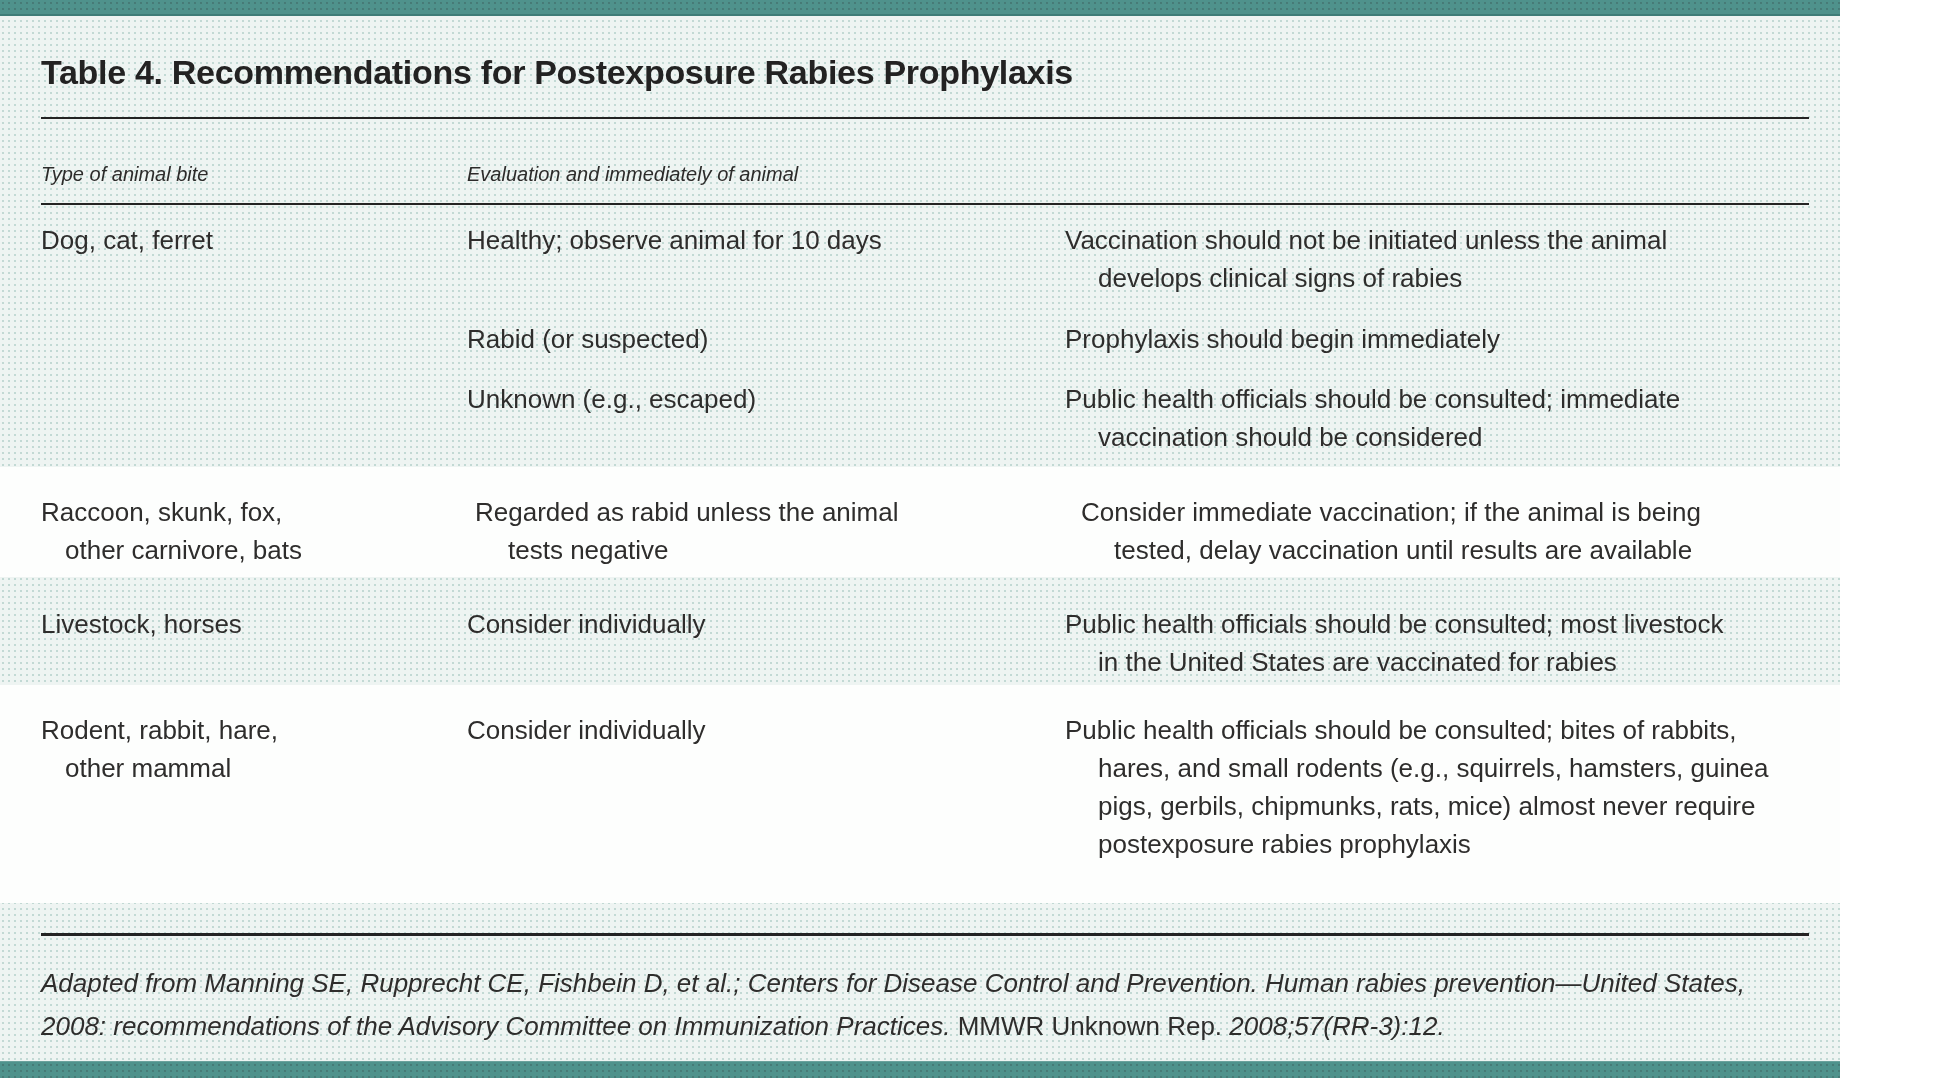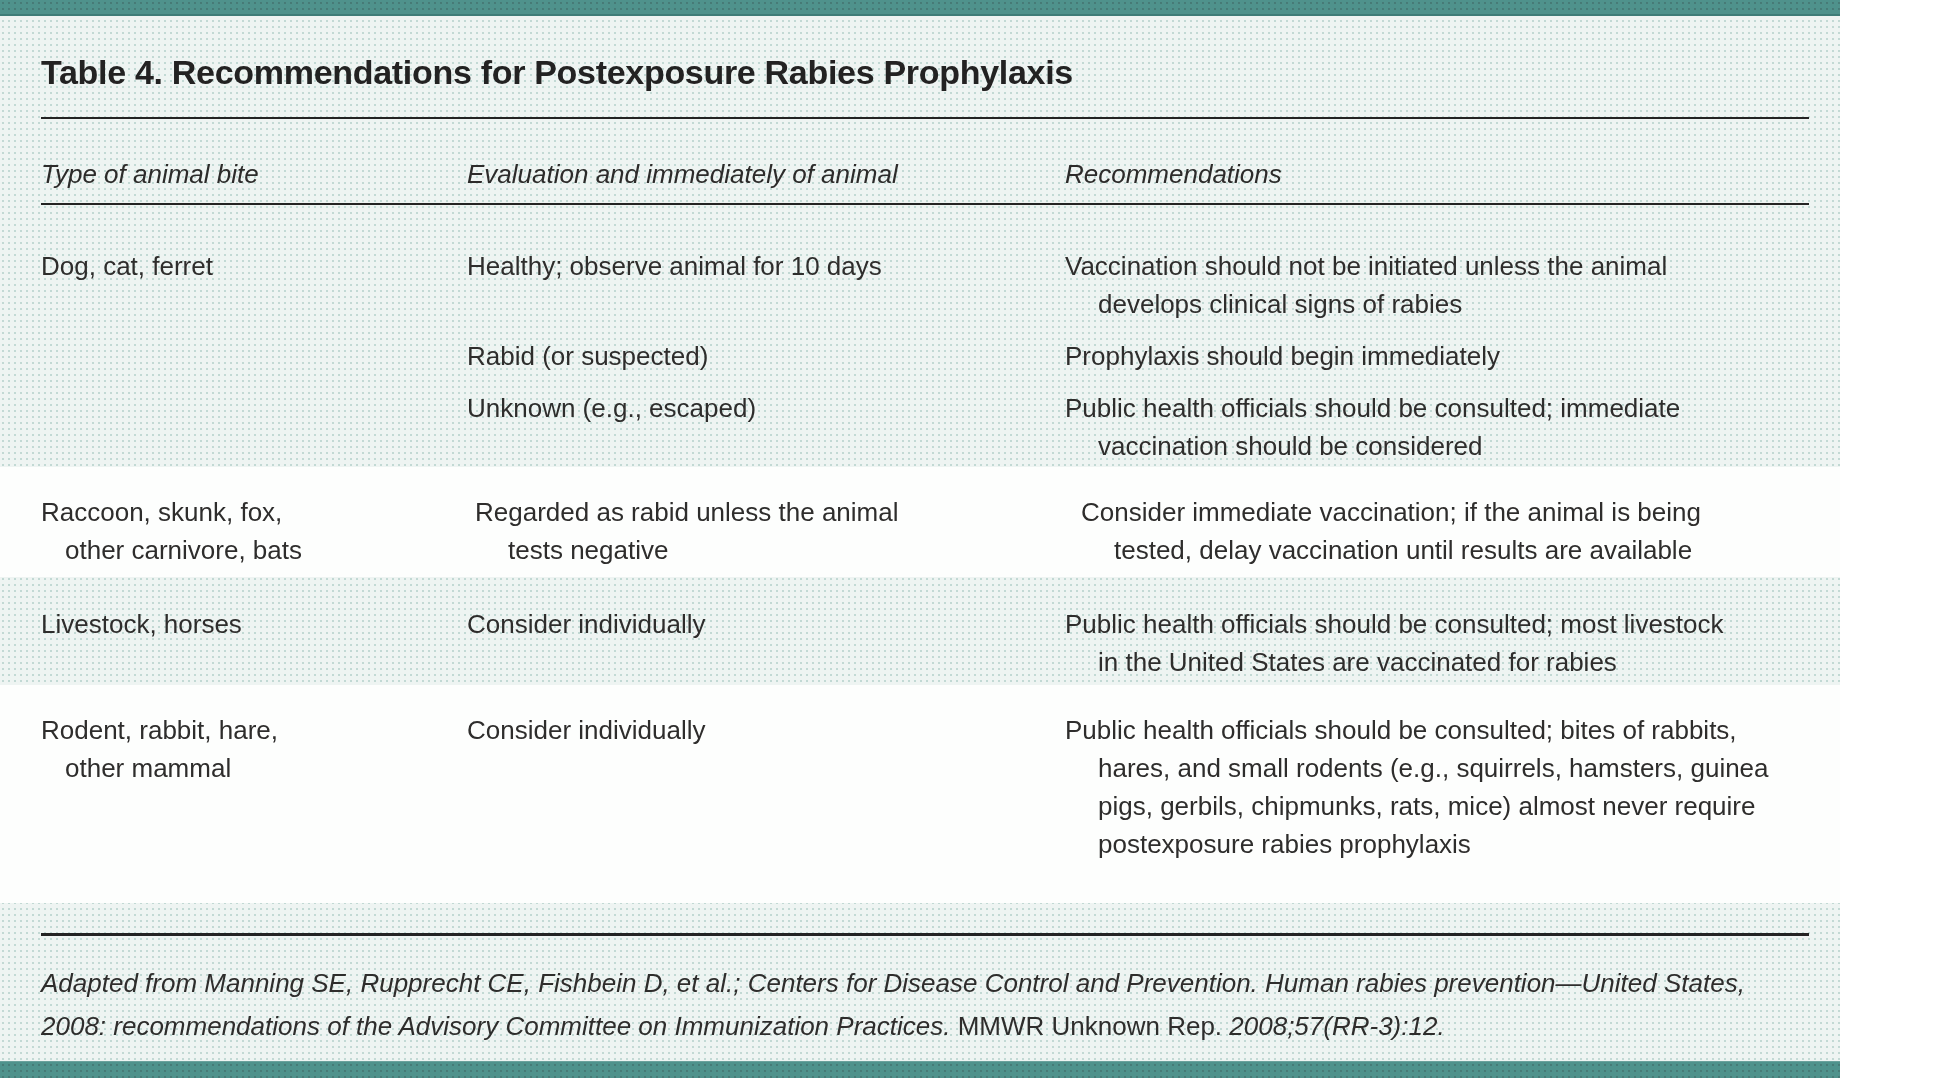--- a/index.html
+++ b/index.html
@@ -43,35 +43,35 @@
     display: grid;
     grid-template-columns: 426px 598px 1fr;
     padding-left: 41px;
     padding-right: 31px;
     align-items: start;
   }
 
   .band-header { height: 84px; padding-top: 40px; }
   .col-header {
     font-style: italic;
-    font-size: 26px;
+    font-size: 20px;
     line-height: 30px;
     color: #2c2b2a;
   }
 
   .cell {
     font-size: 26px;
     line-height: 38px;
     white-space: pre-line;
   }
   .cell.c1 { padding-left: 24px; text-indent: -24px; padding-right: 30px; }
   .cell.c2 { padding-left: 33px; text-indent: -33px; padding-right: 30px; }
   .cell.c3 { padding-left: 33px; text-indent: -33px; }
 
-  .band-dog { height: 262px; padding-top: 42px; row-gap: 12px; }
+  .band-dog { height: 262px; padding-top: 16px; row-gap: 12px; }
   .band-dog .animal { grid-row: 1 / span 3; grid-column: 1; }
 
   .band-raccoon { height: 110px; padding-top: 26px; background: #fdfefd; gap: 8px; }
   .band-livestock { height: 108px; padding-top: 28px; }
   .band-rodent { height: 218px; padding-top: 26px; background: #fdfefd; }
 
   .band-footer { height: 125px; padding: 26px 31px 0 41px; }
   .source-note {
     font-size: 26px;
     line-height: 43px;
@@ -90,21 +90,20 @@
 
   <div class="band-title">
     <div class="title">Table 4. Recommendations for Postexposure Rabies Prophylaxis</div>
   </div>
 
   <div class="rule"></div>
 
   <div class="grid3 band-header">
     <div class="col-header">Type of animal bite</div>
     <div class="col-header">Evaluation and immediately of animal</div>
-    <div class="col-header">Recommendations</div>
   </div>
 
   <div class="rule"></div>
 
   <div class="grid3 band-dog">
     <div class="cell c1 animal">Dog, cat, ferret</div>
     <div class="cell c2" style="grid-row:1; grid-column:2;">Healthy; observe animal for 10 days</div>
     <div class="cell c2" style="grid-row:2; grid-column:2;">Rabid (or suspected)</div>
     <div class="cell c3" style="grid-row:1; grid-column:3;">Vaccination should not be initiated unless the animal
 develops clinical signs of rabies</div>

